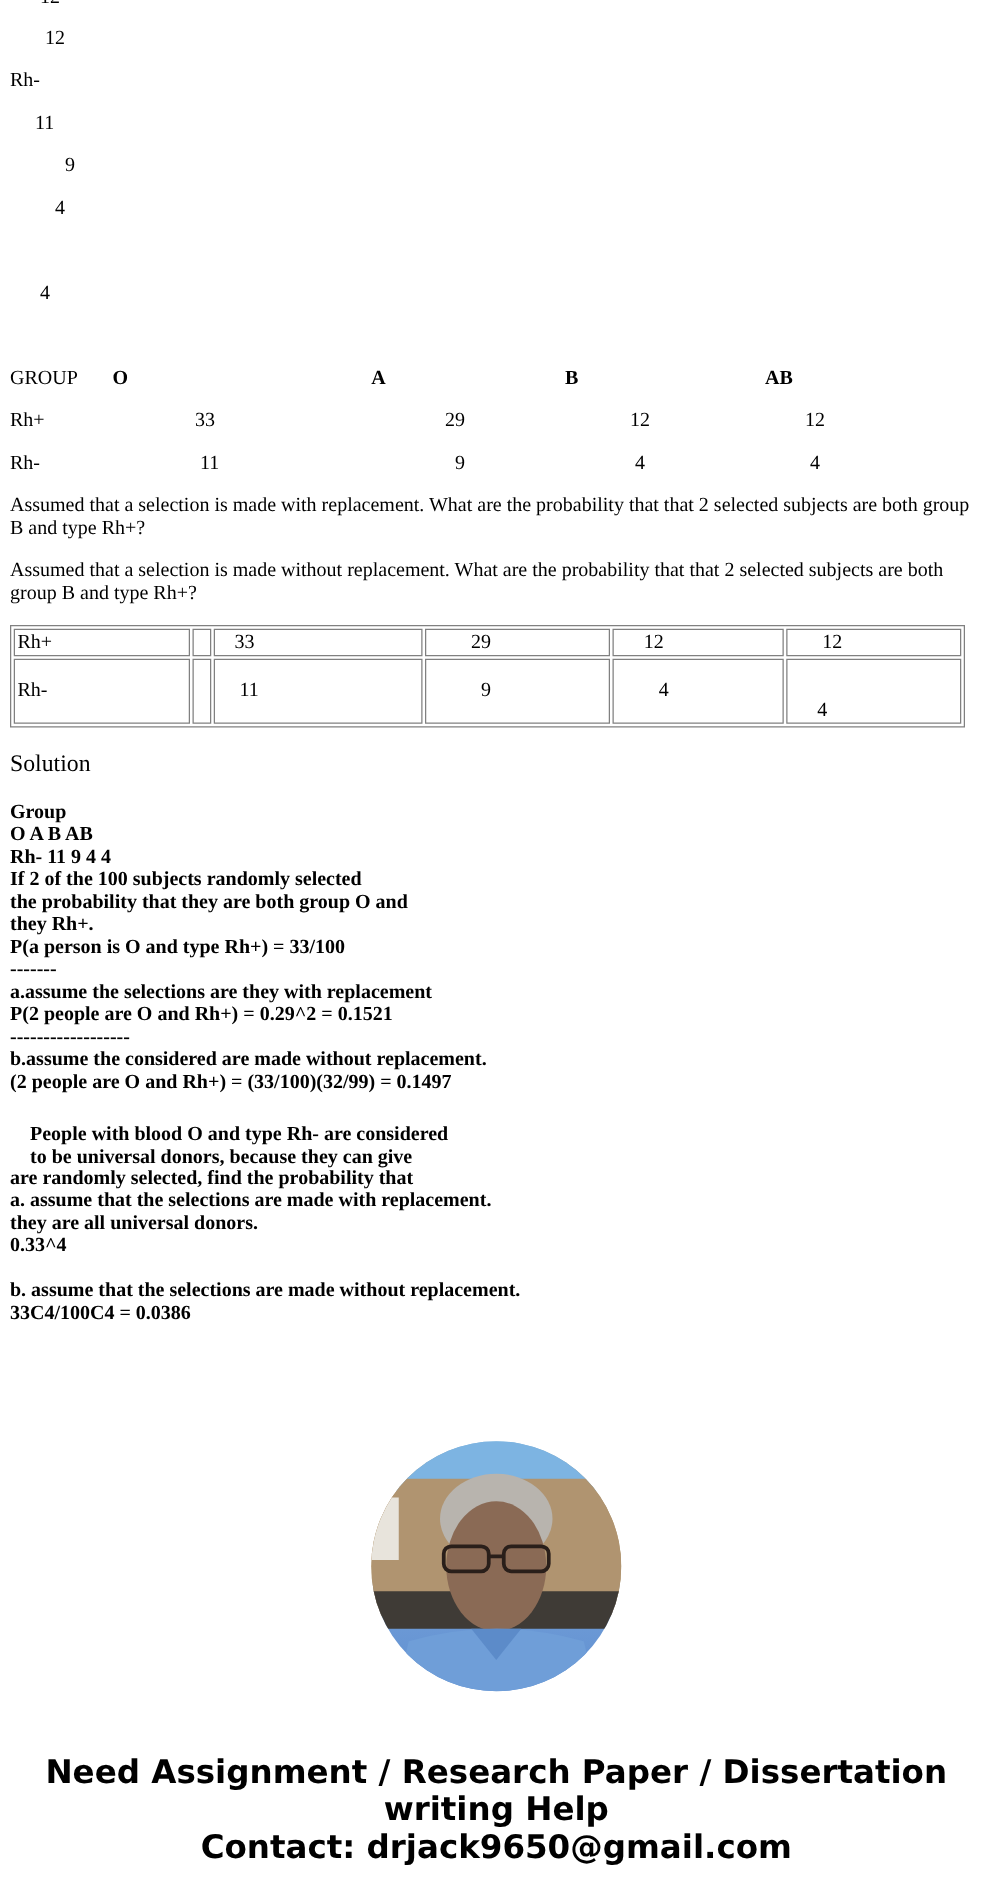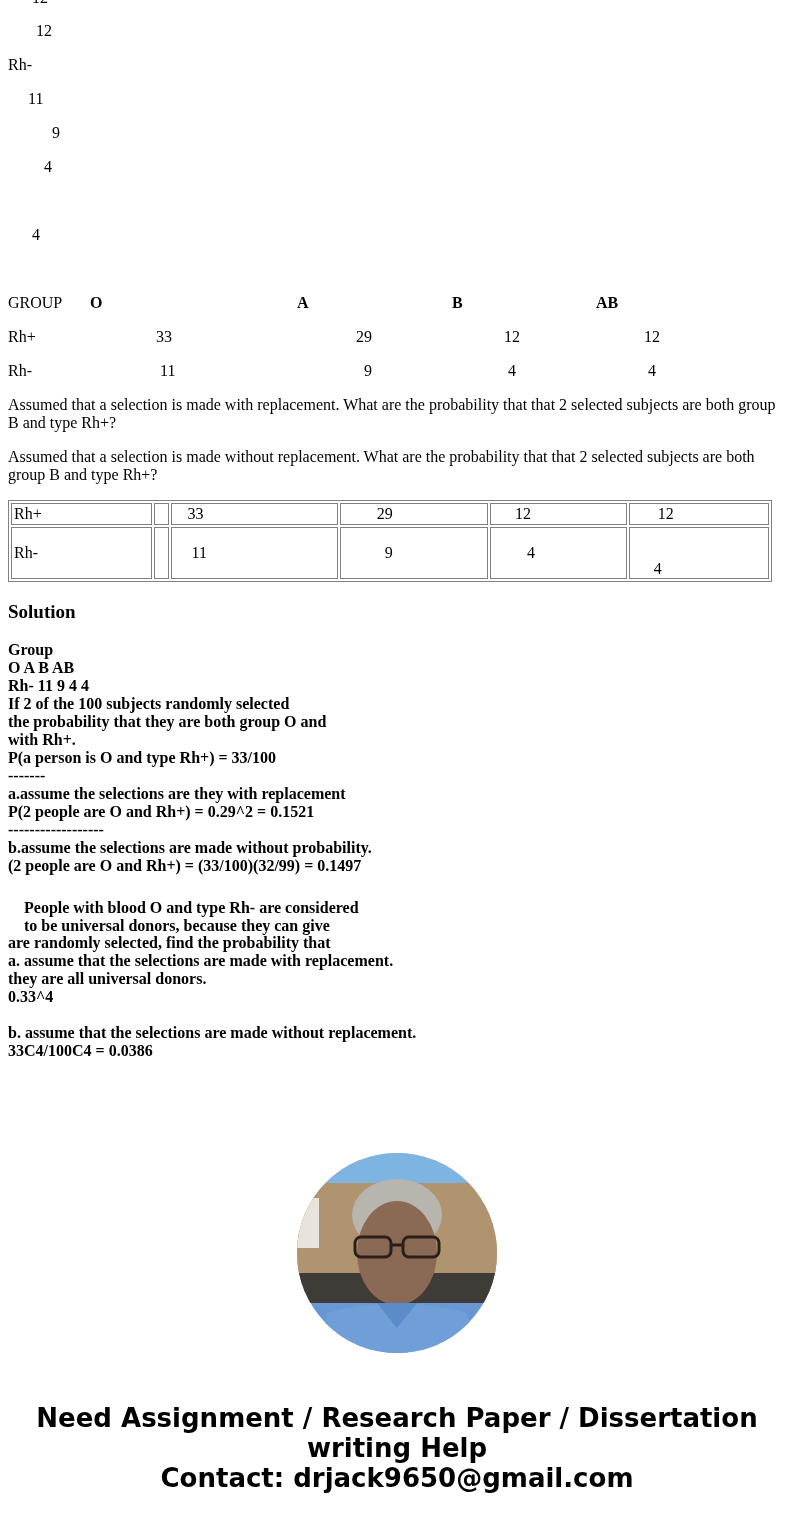--- a/index.html
+++ b/index.html
@@ -15,21 +15,21 @@
     }
     table.data-table {
       position: absolute; left: 8px; top: 500px; width: 764px;
       border: 1px solid #808080; border-collapse: separate; border-spacing: 2px;
     }
     table.data-table td {
       border: 1px solid #808080; padding: 0 2px; font-size: 16px; line-height: 18px;
       vertical-align: middle;
     }
     .solution-title {
-      position: absolute; left: 8px; top: 601px; font-size: 19px; font-weight: bold;
+      position: absolute; left: 8px; top: 601px; font-size: 19px; font-weight: normal;
       line-height: 22px;
     }
     .sol-block { position: absolute; left: 8px; font-weight: bold; line-height: 18px; }
     .sol-line { white-space: nowrap; height: 18px; }
     .avatar {
       position: absolute; left: 297px; top: 1153px; width: 200px; height: 200px;
       border-radius: 50%; overflow: hidden;
       background: linear-gradient(180deg, #7fb6e0 0%, #a88f6a 20%, #b59b72 55%, #4a4a4a 62%, #6d9ad6 70%, #5f8fd0 100%);
     }
     .promo {
@@ -49,21 +49,21 @@
   <span class="abs" style="left:52px; top:124px;">9</span>
   <span class="abs" style="left:44px; top:158px;">4</span>
   <span class="abs" style="left:32px; top:226px;">4</span>
 </div>
 
 <div>
   <span class="abs" style="left:8px; top:294px;">GROUP</span>
   <span class="abs bold" style="left:90px; top:294px;">O</span>
   <span class="abs bold" style="left:297px; top:294px;">A</span>
   <span class="abs bold" style="left:452px; top:294px;">B</span>
-  <span class="abs bold" style="left:596px; top:294px;">AB</span>
+  <span class="abs bold" style="left:612px; top:294px;">AB</span>
 
   <span class="abs" style="left:8px; top:328px;">Rh+</span>
   <span class="abs" style="left:156px; top:328px;">33</span>
   <span class="abs" style="left:356px; top:328px;">29</span>
   <span class="abs" style="left:504px; top:328px;">12</span>
   <span class="abs" style="left:644px; top:328px;">12</span>
 
   <span class="abs" style="left:8px; top:362px;">Rh-</span>
   <span class="abs" style="left:160px; top:362px;">11</span>
   <span class="abs" style="left:364px; top:362px;">9</span>
@@ -96,27 +96,27 @@
   </table>
 
 <div class="solution-title">Solution</div>
 
 <div class="sol-block" style="top:641px;">
   <div class="sol-line">Group</div>
   <div class="sol-line">O A B AB</div>
   <div class="sol-line">Rh- 11 9 4 4</div>
   <div class="sol-line">If 2 of the 100 subjects randomly selected</div>
   <div class="sol-line">the probability that they are both group O and</div>
-  <div class="sol-line">with Rh+.</div>
+  <div class="sol-line">they Rh+.</div>
   <div class="sol-line">P(a person is O and type Rh+) = 33/100</div>
   <div class="sol-line">-------</div>
   <div class="sol-line">a.assume the selections are they with replacement</div>
   <div class="sol-line">P(2 people are O and Rh+) = 0.29^2 = 0.1521</div>
   <div class="sol-line">------------------</div>
-  <div class="sol-line">b.assume the selections are made without probability.</div>
+  <div class="sol-line">b.assume the considered are made without replacement.</div>
   <div class="sol-line">(2 people are O and Rh+) = (33/100)(32/99) = 0.1497</div>
 </div>
 
 <div class="sol-block" style="top:899px;margin-left:16px;">
   <div class="sol-line">People with blood O and type Rh- are considered</div>
   <div class="sol-line">to be universal donors, because they can give</div>
 </div>
 
 <div class="sol-block" style="top:934px;">
   <div class="sol-line">are randomly selected, find the probability that</div>

